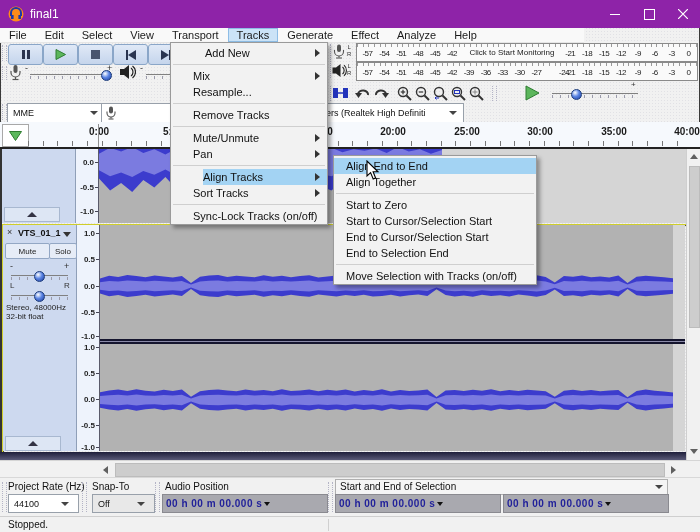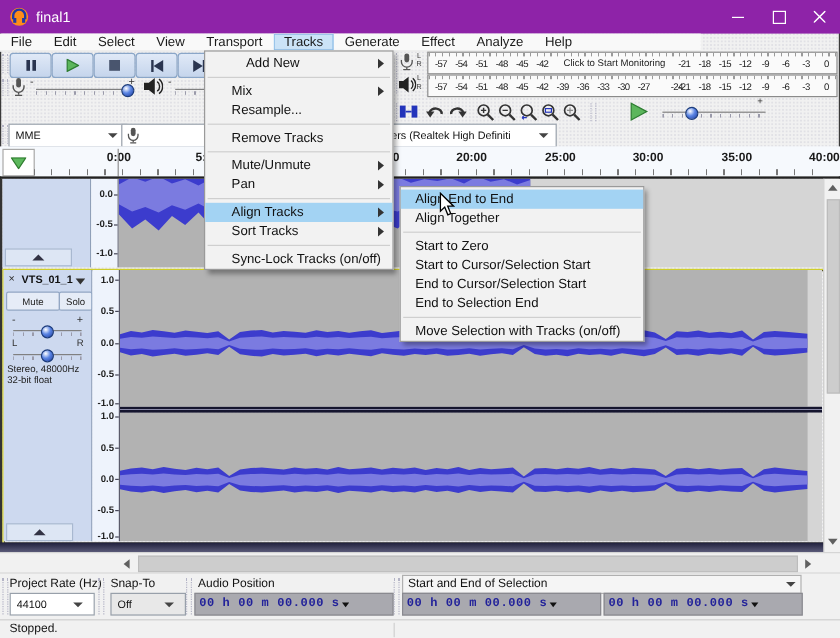--- a/index.html
+++ b/index.html
@@ -53,21 +53,21 @@
   .sbthumb{background:#cdcdcd;border:1px solid #bcbcbc;}
   .arrow{width:0;height:0;}
   .ar-up{border-left:4px solid transparent;border-right:4px solid transparent;border-bottom:5px solid #606060;}
   .ar-dn{border-left:4px solid transparent;border-right:4px solid transparent;border-top:5px solid #606060;}
   .ar-lf{border-top:4px solid transparent;border-bottom:4px solid transparent;border-right:5px solid #606060;}
   .ar-rt{border-top:4px solid transparent;border-bottom:4px solid transparent;border-left:5px solid #606060;}
   
   #seltoolbar{left:0;top:477px;width:700px;height:39px;background:#f1f1f1;border-top:1px solid #d8d8d8;}
   .ltext{position:absolute;font-size:10px;color:#111;}
   .timefield{position:absolute;top:16px;height:17px;background:#a9a9af;border:1px solid #8a8a90;
-      color:#22229a;font-family:Liberation Mono, monospace;font-size:10px;font-weight:bold;
+      color:#22229a;font-family:Liberation Sans, sans-serif;font-size:10px;font-weight:bold;
       display:flex;align-items:center;padding:0 3px;letter-spacing:.5px;white-space:nowrap;}
   .tf-caret{width:0;height:0;border-left:3px solid transparent;border-right:3px solid transparent;border-top:4px solid #111;margin-left:2px;}
   #statusbar{left:0;top:516px;width:700px;height:16px;background:#f1f1f1;border-top:1px solid #cfcfcf;}
   
   .menu{background:#f2f2f2;border:1px solid #9a9a9a;box-shadow:3px 3px 4px rgba(0,0,0,.35);font-size:11px;color:#111;padding-top:2px;}
   .mi{height:16px;display:flex;align-items:center;position:relative;}
   .mi.hl{background:#a3d3f3;}
   .mi .sub-arrow{position:absolute;right:7px;width:0;height:0;border-top:4px solid transparent;
       border-bottom:4px solid transparent;border-left:5px solid #333;}
   .msep{height:7px;display:flex;align-items:center;}
@@ -492,21 +492,21 @@
       </div>
       <div class="mi" style="padding-left: 22px;">Remove Tracks</div>
       <div class="msep">
         <div></div>
       </div>
       <div class="mi" style="padding-left: 22px;">Mute/Unmute<div class="sub-arrow"></div></div>
       <div class="mi" style="padding-left: 22px;">Pan<div class="sub-arrow"></div></div>
       <div class="msep">
         <div></div>
       </div>
-      <div class="mi hl" style="padding-left: 22px;">Align Tracks<div class="sub-arrow"></div></div>
+      <div class="mi hl" style=" margin-left: 32px;">Align Tracks<div class="sub-arrow"></div></div>
       <div class="mi" style="padding-left: 22px;">Sort Tracks<div class="sub-arrow"></div></div>
       <div class="msep">
         <div></div>
       </div>
       <div class="mi" style="padding-left: 22px;">Sync-Lock Tracks (on/off)</div>
     </div>
   <div class="abs menu" id="align-submenu" style="left:333px;top:155px;width:202px">
       <div class="mi hl" style="padding-left: 12px;">Align End to End</div>
       <div class="mi" style="padding-left: 12px;">Align Together</div>
       <div class="msep">

